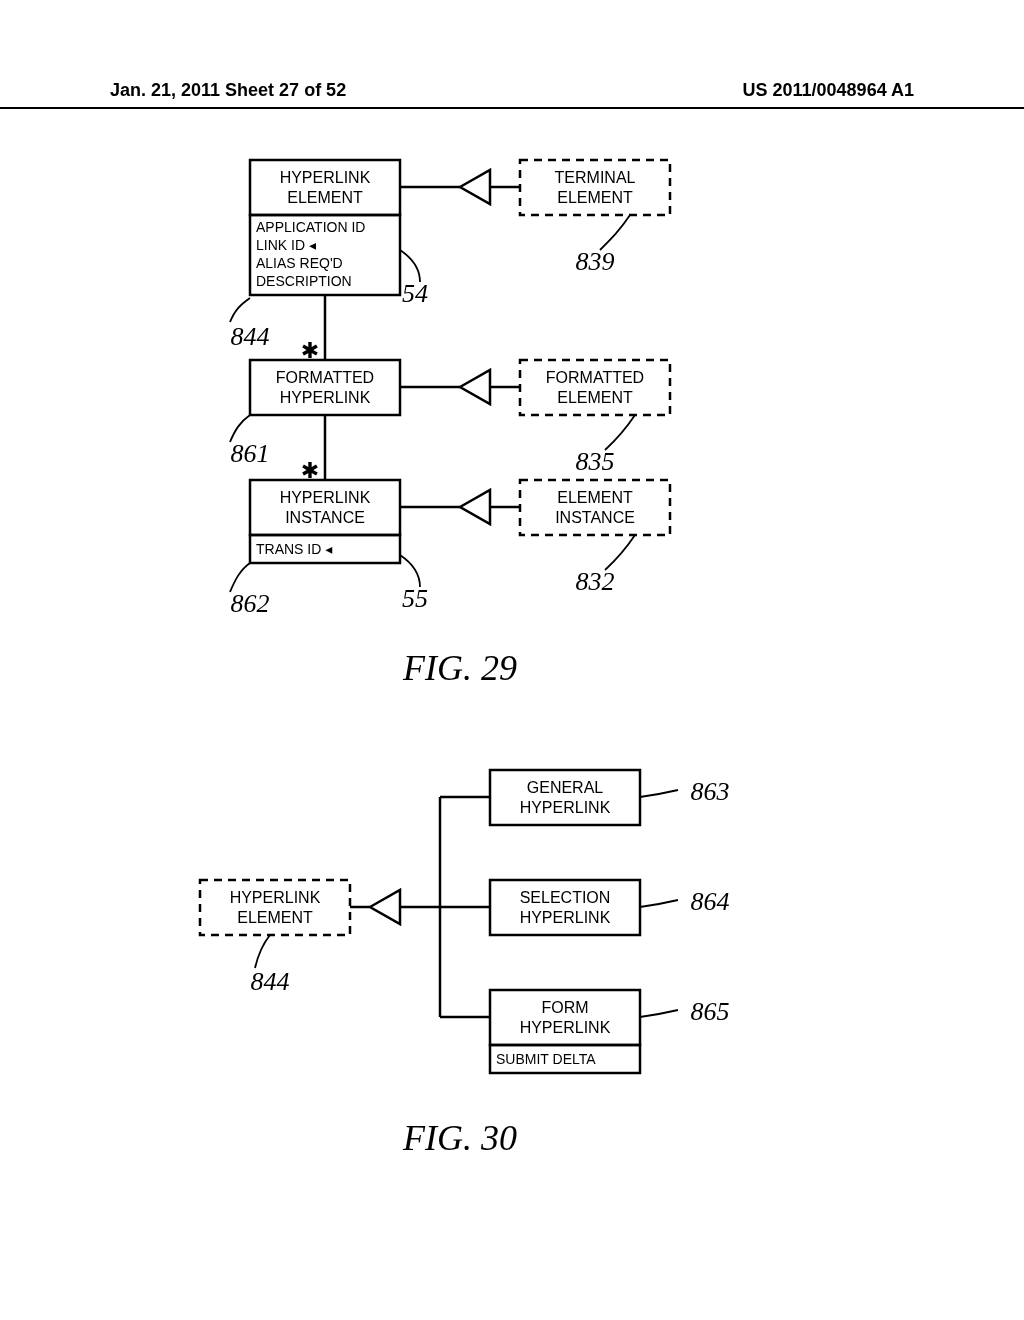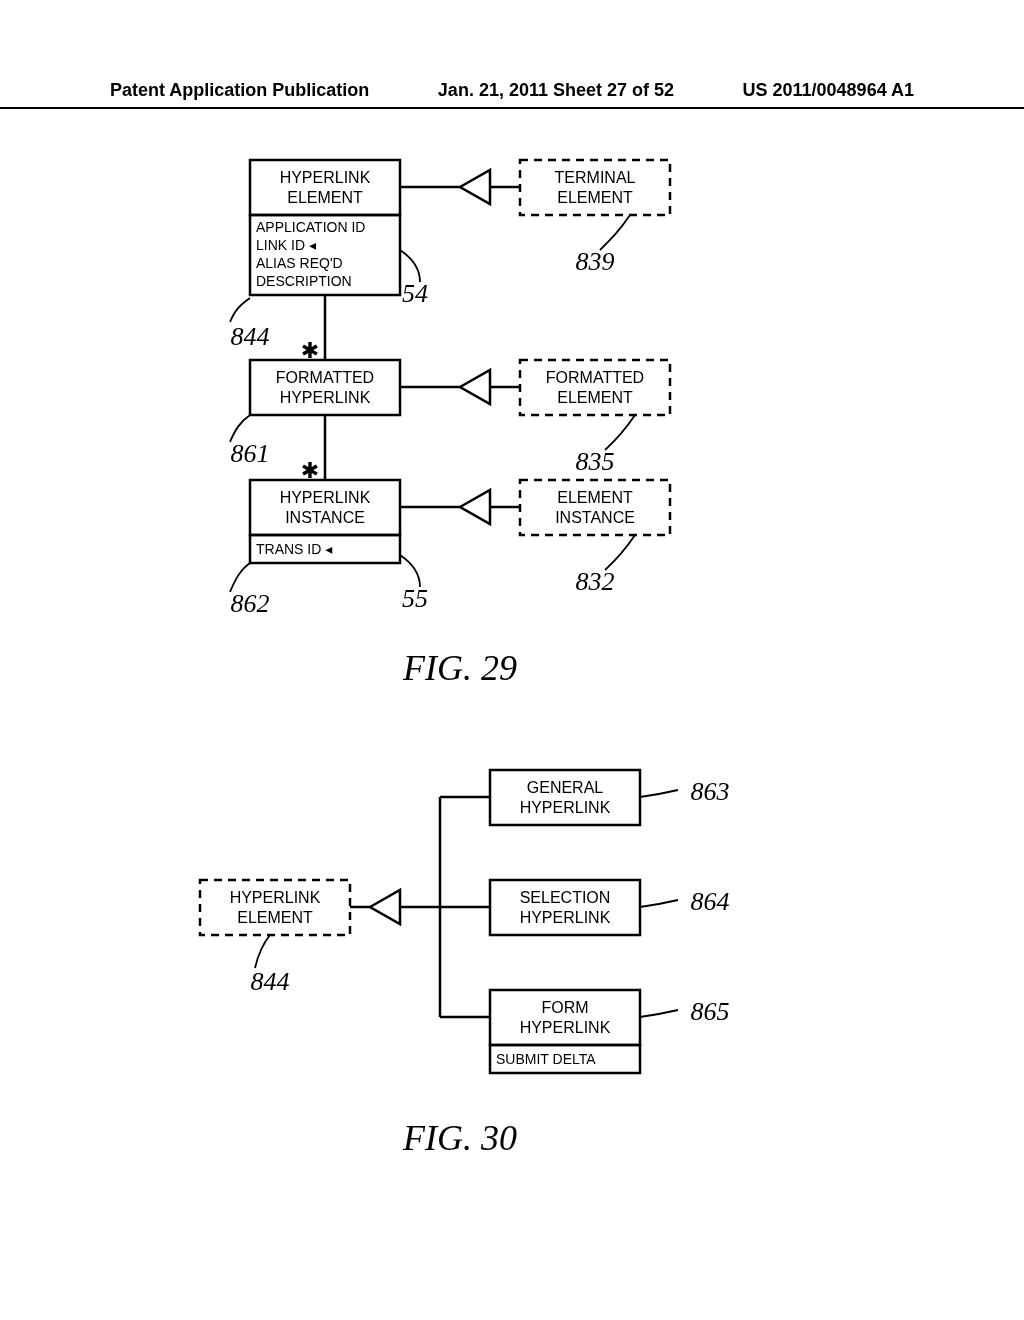--- a/index.html
+++ b/index.html
@@ -59,21 +59,20 @@
   text.star {
     font-size: 22px;
     text-anchor: middle;
   }
 </style>
 </head>
 <body>
 
 <div class="page">
   <div class="header">
-    <span>Patent Application Publication</span>
     <span>Jan. 21, 2011  Sheet 27 of 52</span>
     <span>US 2011/0048964 A1</span>
   </div>
 
   <svg class="diagram-svg" width="1024" height="1320">
 
     <g>
       <rect x="250" y="160" width="150" height="55" fill="none" stroke="#000" stroke-width="2.5"></rect>
       <text class="block-label" x="325" y="183">HYPERLINK</text>
       <text class="block-label" x="325" y="203">ELEMENT</text>

